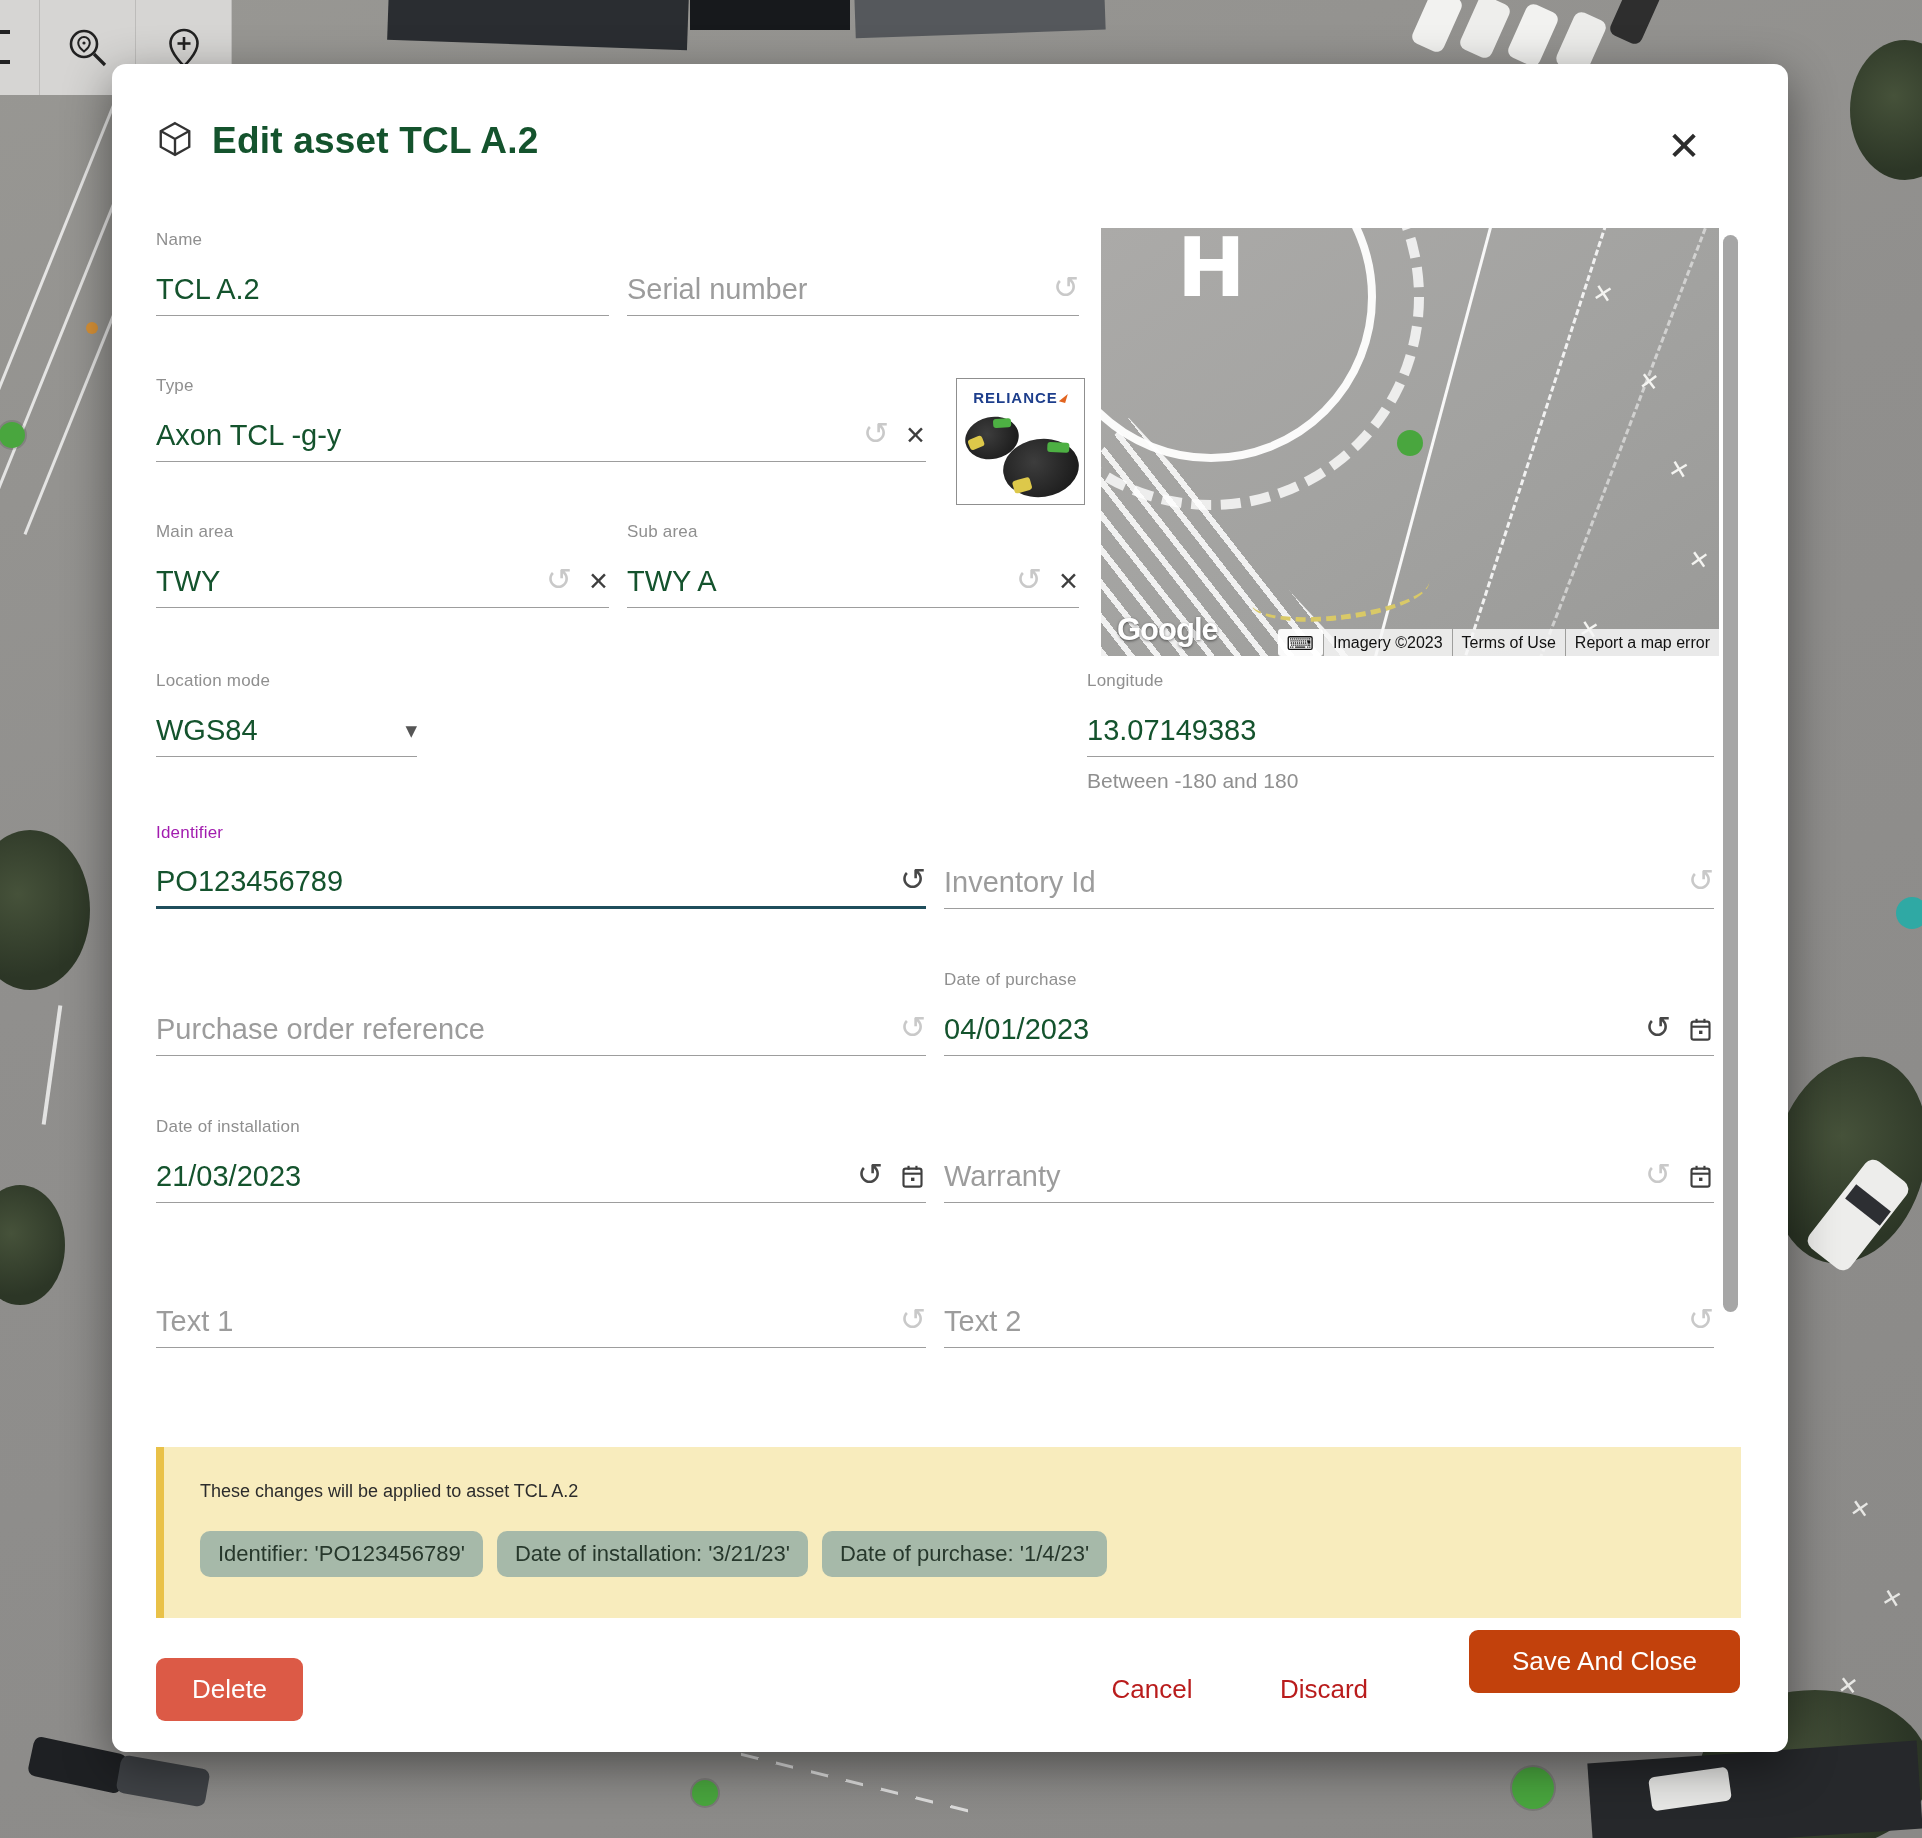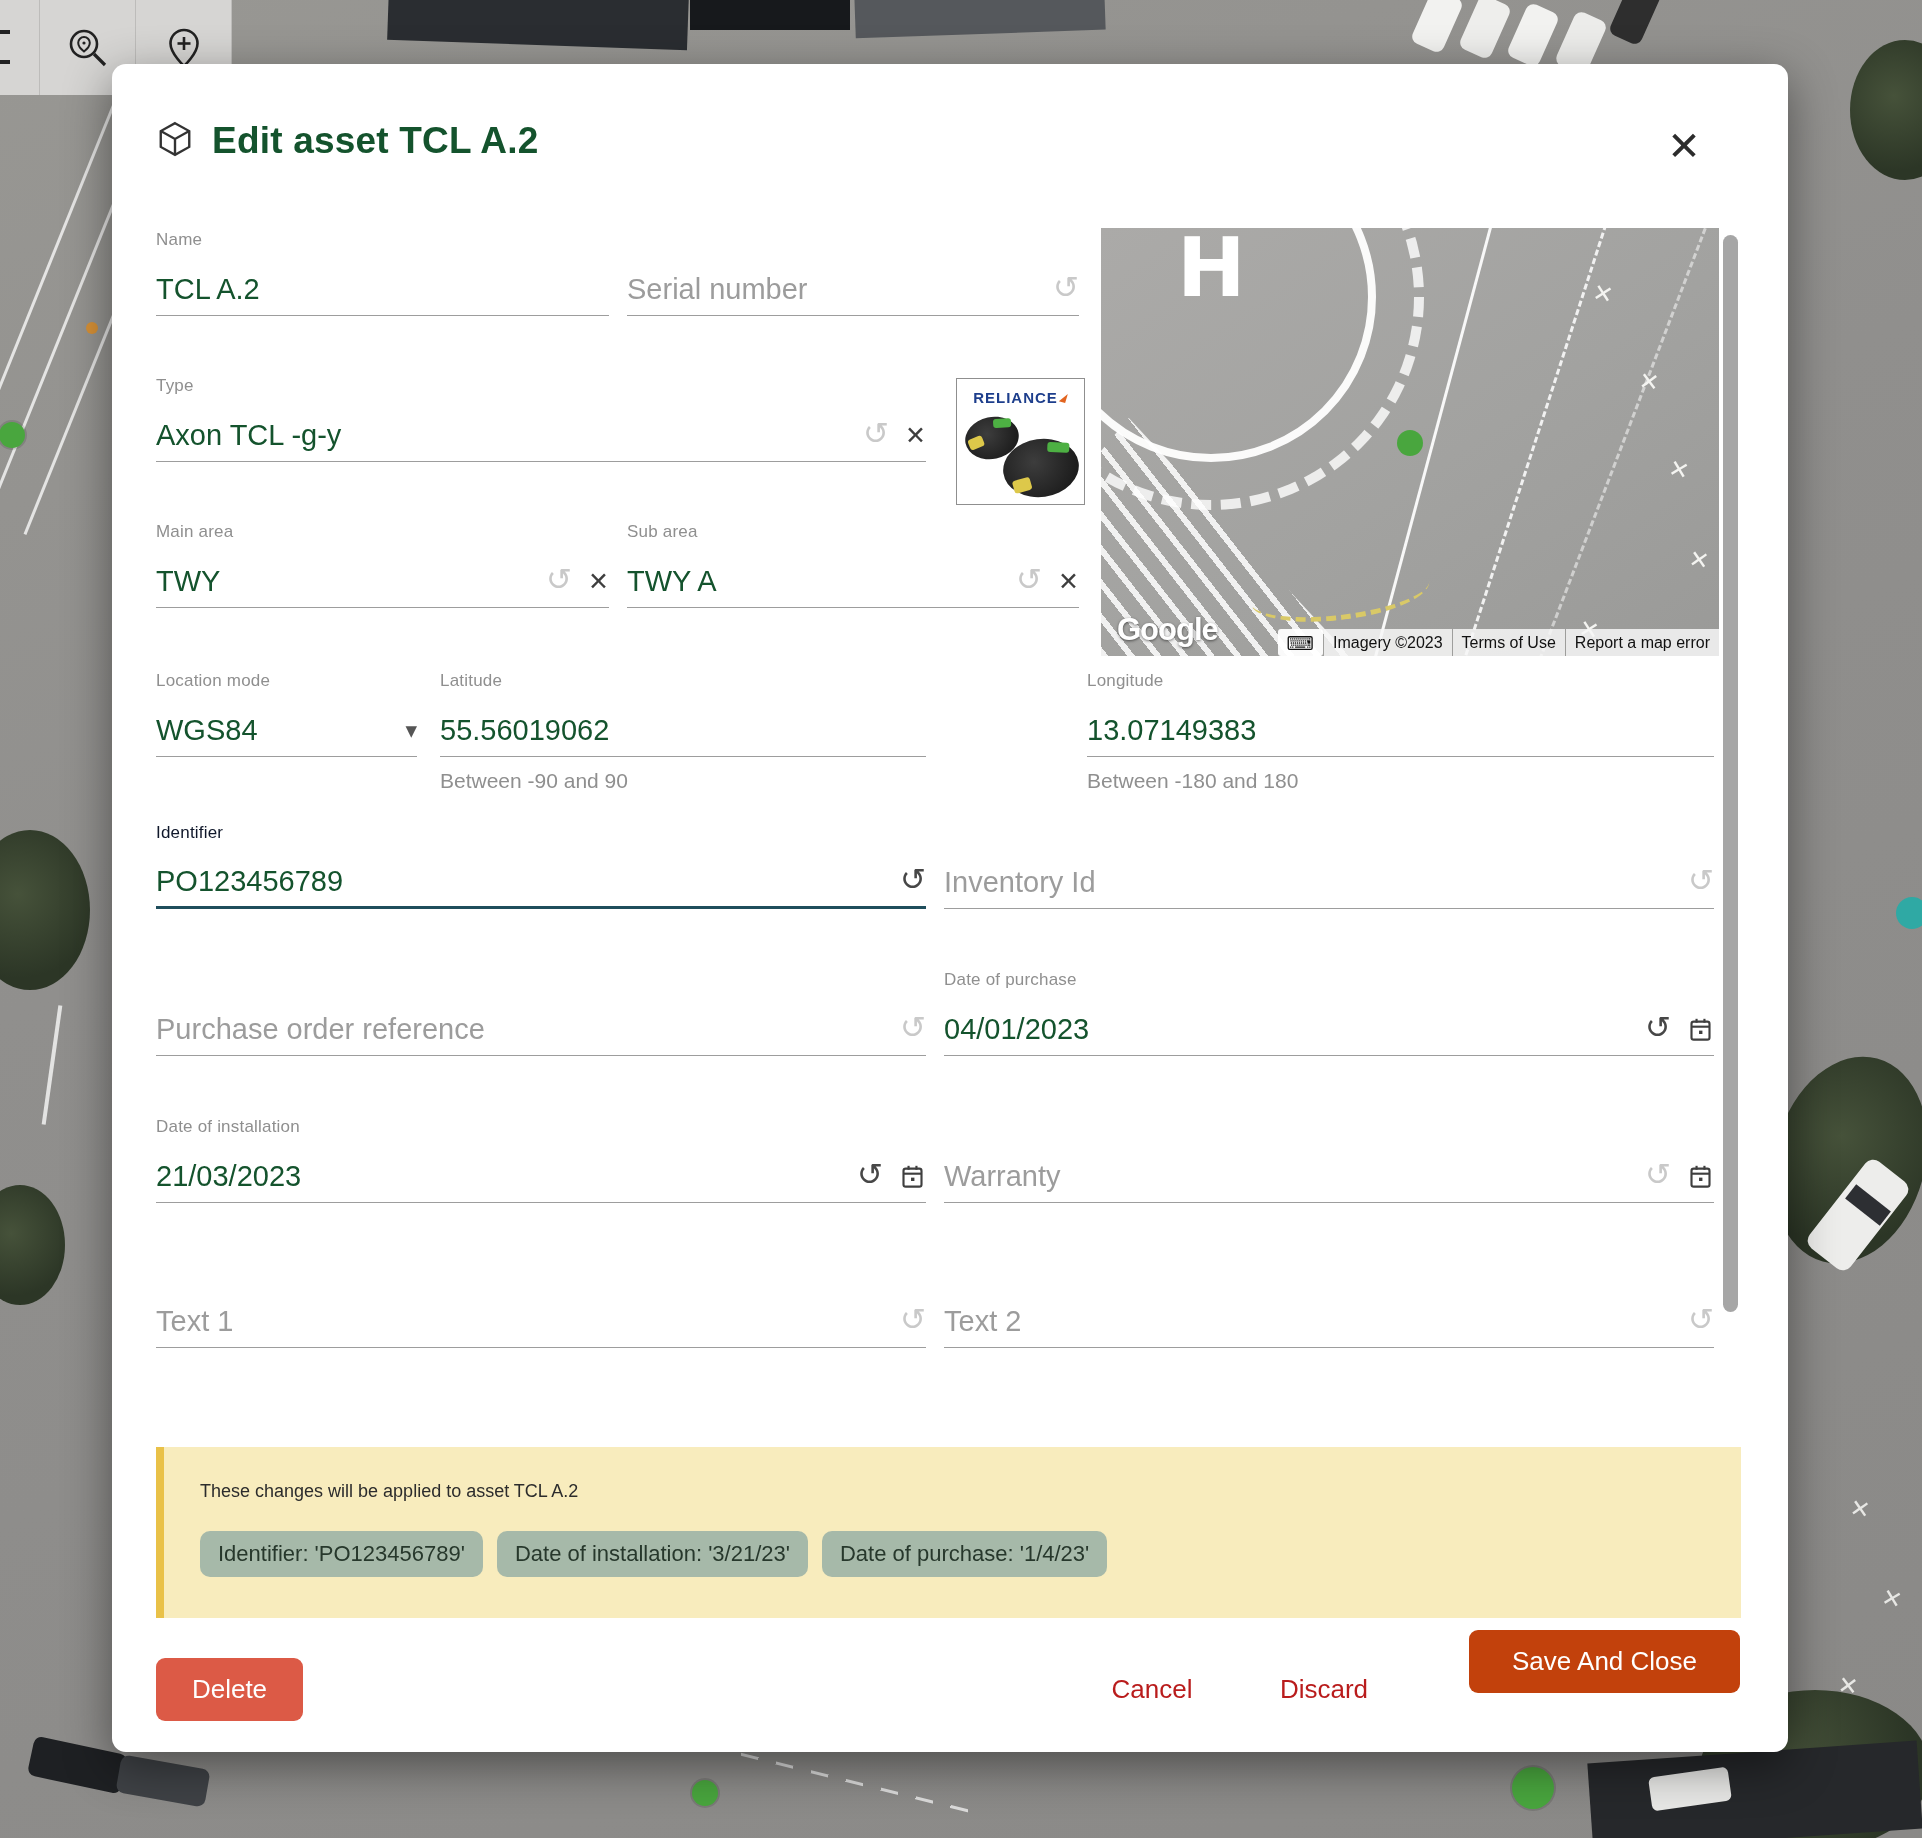--- a/index.html
+++ b/index.html
@@ -33,21 +33,21 @@
   .control{display:flex;align-items:center;height:52px;border-bottom:1px solid #9d9d9d;gap:16px}
   .control input{flex:1;min-width:0;border:0;outline:0;background:none;
     font:29px "Liberation Sans",sans-serif;color:#14532d}
   input::placeholder{color:#9c9c9c;opacity:1}
   .helper{margin-top:12px;font-size:21px;color:#8f8f8f}
   .icon-undo{font-size:31px;line-height:1;color:#c9c9c9;cursor:pointer;font-family:"DejaVu Sans",sans-serif;transform:translateY(-2px)}
   .icon-undo.dark{color:#474747}
   .icon-clear{font-size:25px;color:#3e3e3e;cursor:pointer;font-family:"DejaVu Sans",sans-serif}
   .icon-caret{font-size:15px;color:#555;cursor:pointer;font-family:"DejaVu Sans",sans-serif}
   .cal{cursor:pointer;display:flex}
-  .field.identifier .flabel{color:#0f172a}
+  .field.identifier .flabel{color:#a21caf}
   .field.identifier .control{border-bottom:3px solid #1f4e5c}
 
   
   .prodimg{position:absolute;left:844px;top:314px;width:129px;height:127px;background:#fff;border:1.5px solid #8f8f8f;overflow:hidden}
   .brand{position:absolute;left:0;top:10px;width:100%;text-align:center;font-size:15px;font-weight:bold;color:#1d3e8c;letter-spacing:1px}
   .brand i{display:inline-block;width:9px;height:9px;background:#e2641f;clip-path:polygon(0 80%,100% 0,70% 100%);margin-left:1px}
   .puck{position:absolute;border-radius:50%;background:radial-gradient(circle at 42% 38%,#3d3d3d,#1d1d1d 75%)}
   .chip-green{position:absolute;background:#4db043;border-radius:3px}
   .chip-yellow{position:absolute;background:#ddc84a;border-radius:3px}
 
@@ -226,27 +226,20 @@
         <span class="icon-clear">✕</span>
       </div>
     </div>
 
     <div class="field" style="left:44px;top:607px;width:261px">
       <div class="flabel">Location mode</div>
       <div class="control">
         <input readonly="" value="WGS84" style="">
         <span class="icon-caret">▼</span>
       </div>
-    </div>
-    <div class="field" style="left:328px;top:607px;width:486px">
-      <div class="flabel">Latitude</div>
-      <div class="control">
-          <input value="55.56019062" style="">
-        </div>
-      <div class="helper">Between -90 and 90</div>
     </div>
     <div class="field" style="left:975px;top:607px;width:627px">
       <div class="flabel">Longitude</div>
       <div class="control">
           <input value="13.07149383" style="">
         </div>
       <div class="helper">Between -180 and 180</div>
     </div>
 
     <div class="field identifier" style="left:44px;top:759px;width:770px">

